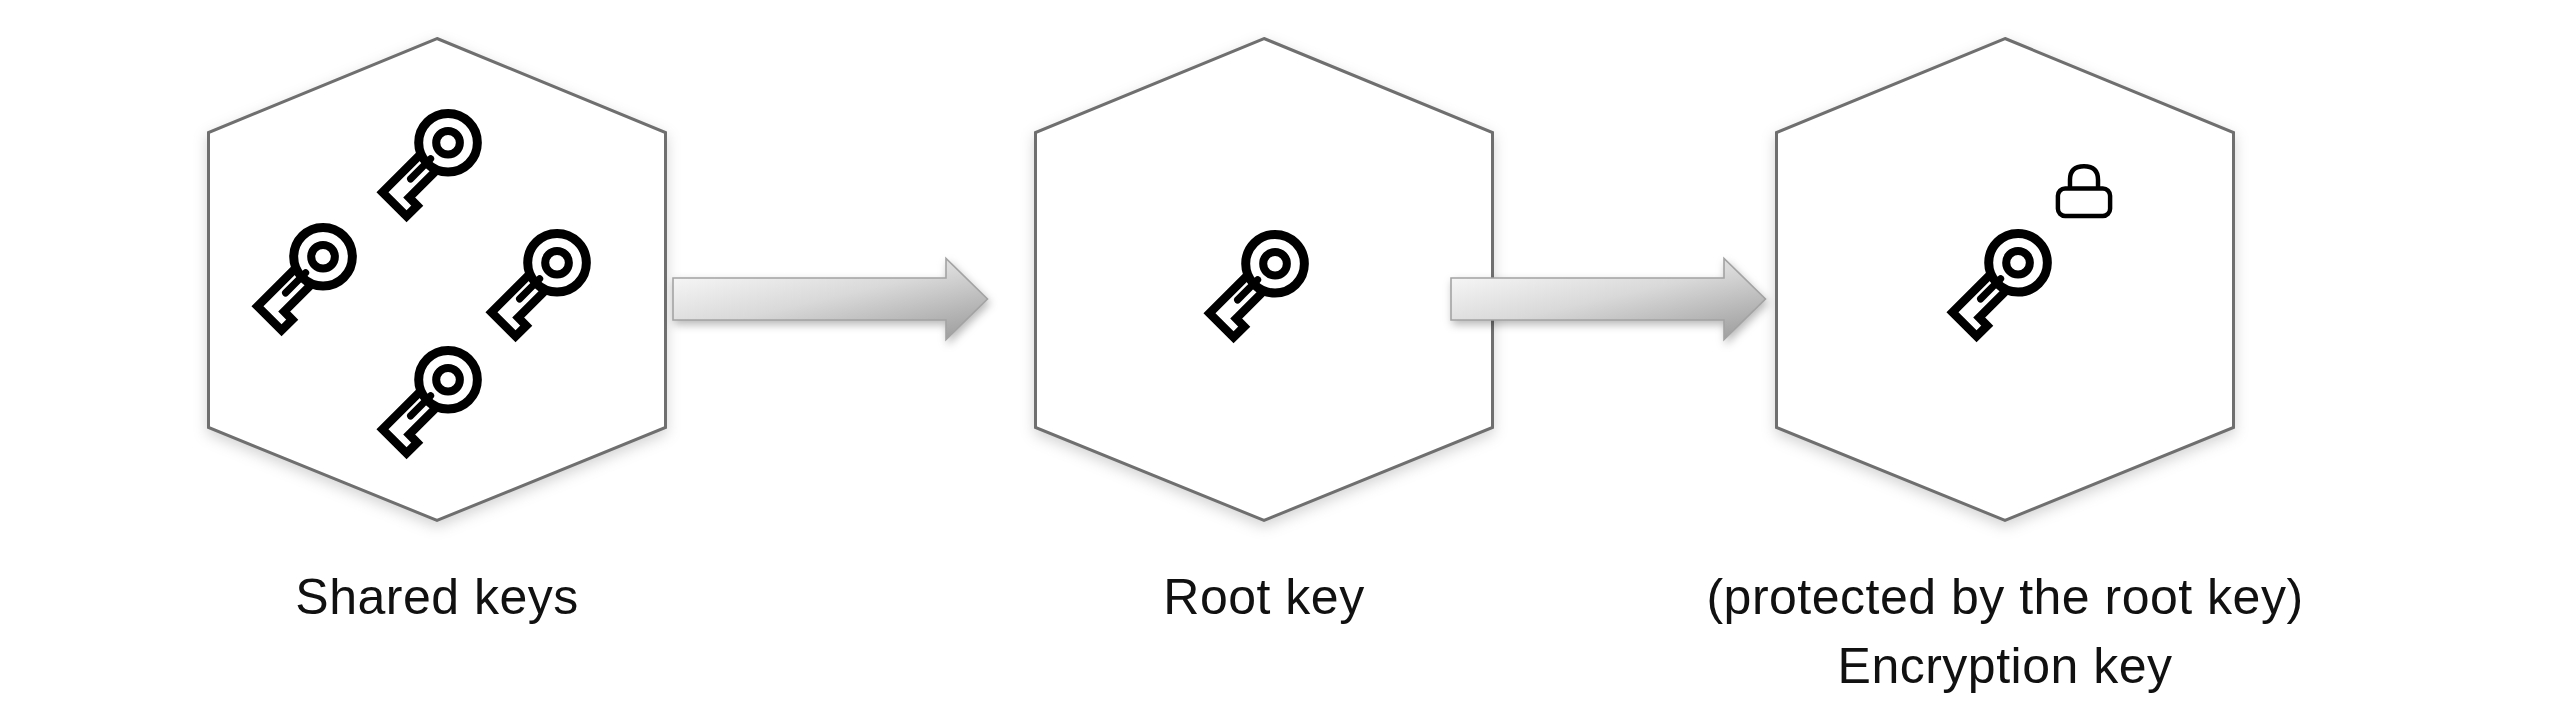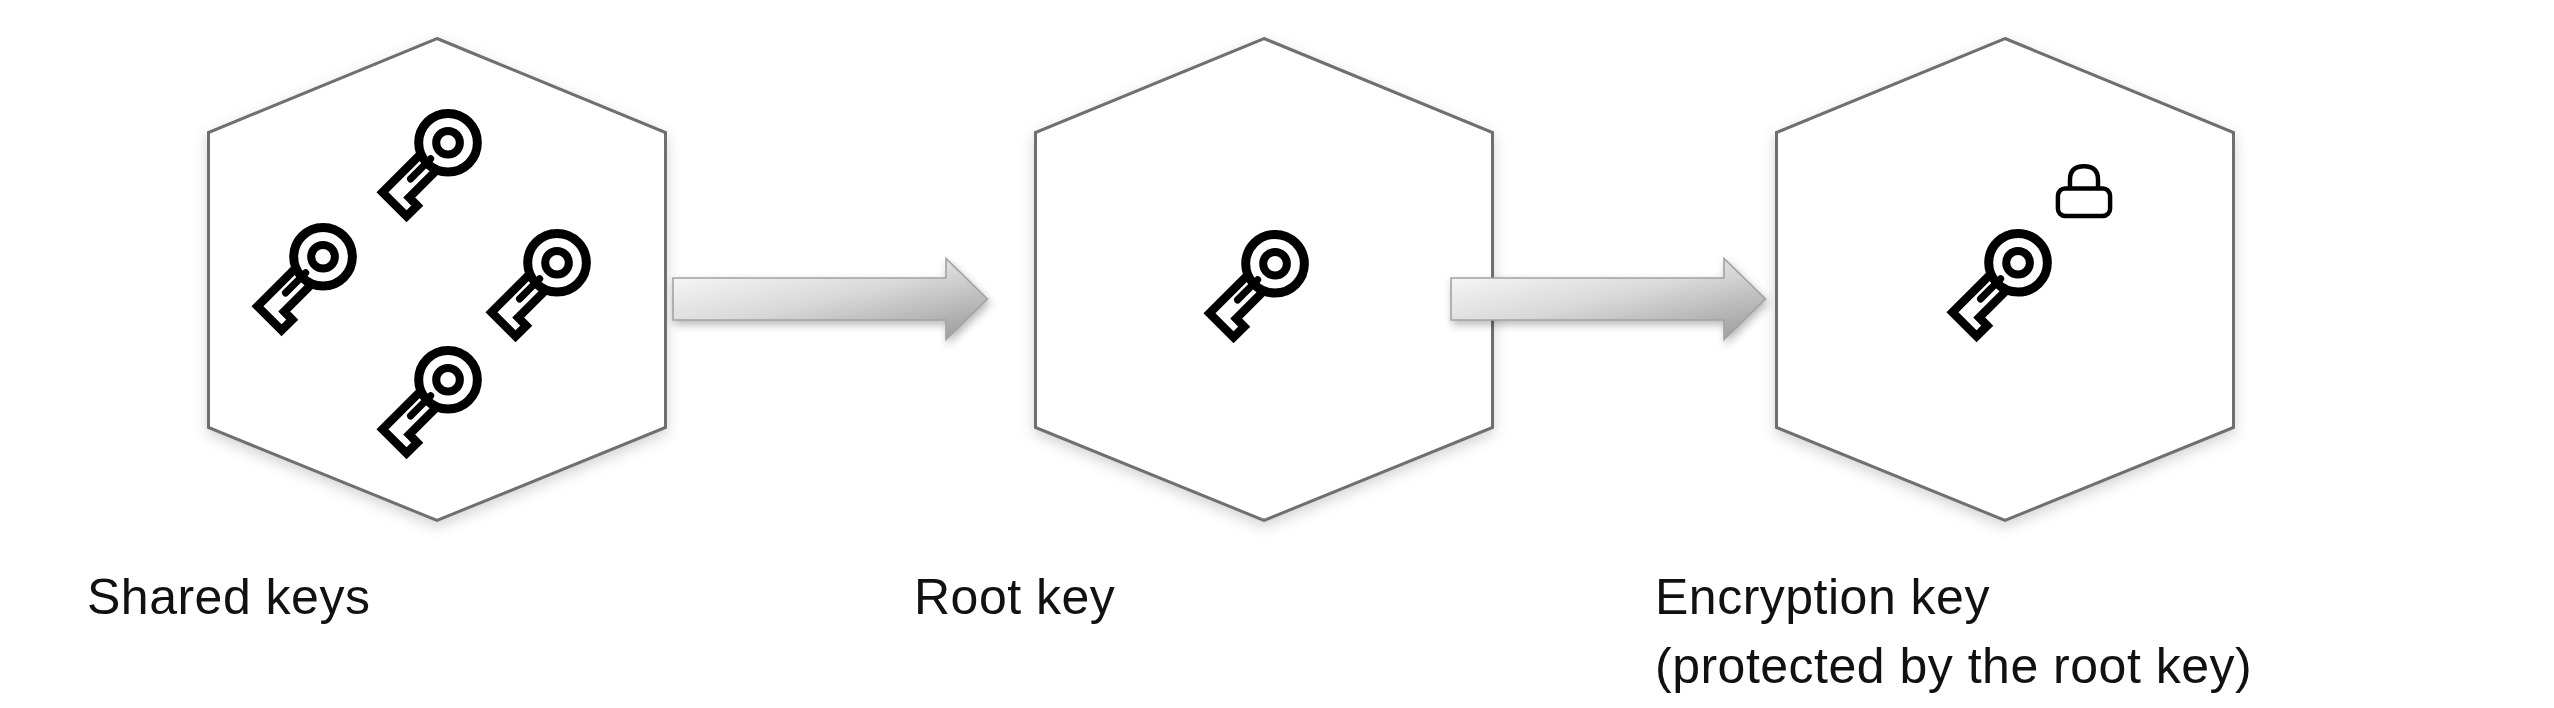--- a/index.html
+++ b/index.html
@@ -23,21 +23,21 @@
   }
   .node{position:absolute;width:460px;height:485px;top:37px;}
   .hex-svg{position:absolute;left:0;top:0;overflow:visible;
     filter:drop-shadow(0 5px 7px rgba(0,0,0,0.17));}
   .hex-svg polygon{fill:var(--hexagon-fill);stroke:var(--hexagon-border);stroke-width:3;}
   .icon-svg{position:absolute;overflow:visible;}
   .key-svg{width:110px;height:123px;}
   .lock-svg{width:58px;height:62px;}
   .node-label{
     position:absolute;left:-120px;top:526px;width:700px;
-    text-align:left;color:var(--label-text);
+    text-align:center;color:var(--label-text);
     font-size:50px;line-height:69px;letter-spacing:0.5px;
     white-space:nowrap;
   }
   .arrow-svg{position:absolute;top:257px;width:317px;height:84px;overflow:visible;
     filter:drop-shadow(2px 4px 4px rgba(0,0,0,0.28));}
   .arrow-svg polygon{fill:url(#arrow-grad);stroke:var(--arrow-border);stroke-width:1.6;stroke-linejoin:miter;}
   .grad-start{stop-color:var(--arrow-gradient-start);}
   .grad-mid{stop-color:var(--arrow-gradient-mid);}
   .grad-end{stop-color:var(--arrow-gradient-end);}
   .key-shape-part{fill:#ffffff;stroke:var(--icon-stroke);}
@@ -110,18 +110,18 @@
       <polygon points="230,1.5 458.5,95.5 458.5,390.5 230,483.5 1.5,390.5 1.5,95.5"></polygon>
     </svg>
     <svg class="icon-svg key-svg" style="left:171px;top:186px" viewBox="-76 -42 116 130">
         <use href="#key-shape"></use>
       </svg>
     <svg class="icon-svg lock-svg" style="left:280px;top:120px" viewBox="0 0 60 64">
       <path class="lock-part" d="M 15.5 32 L 15.5 23.5 Q 15.5 9.5 30 9.5 Q 44.5 9.5 44.5 23.5 L 44.5 32" fill="none" stroke-width="4.6"></path>
       <rect class="lock-part" x="3" y="32.5" width="54" height="28.5" rx="7.5" fill="#ffffff" stroke-width="4.6"></rect>
     </svg>
     <div class="node-label">
+      <div>(protected by the root key)</div>
       <div>Encryption key</div>
-      <div>(protected by the root key)</div>
     </div>
   </div>
 
 </div>
 
 </body></html>

